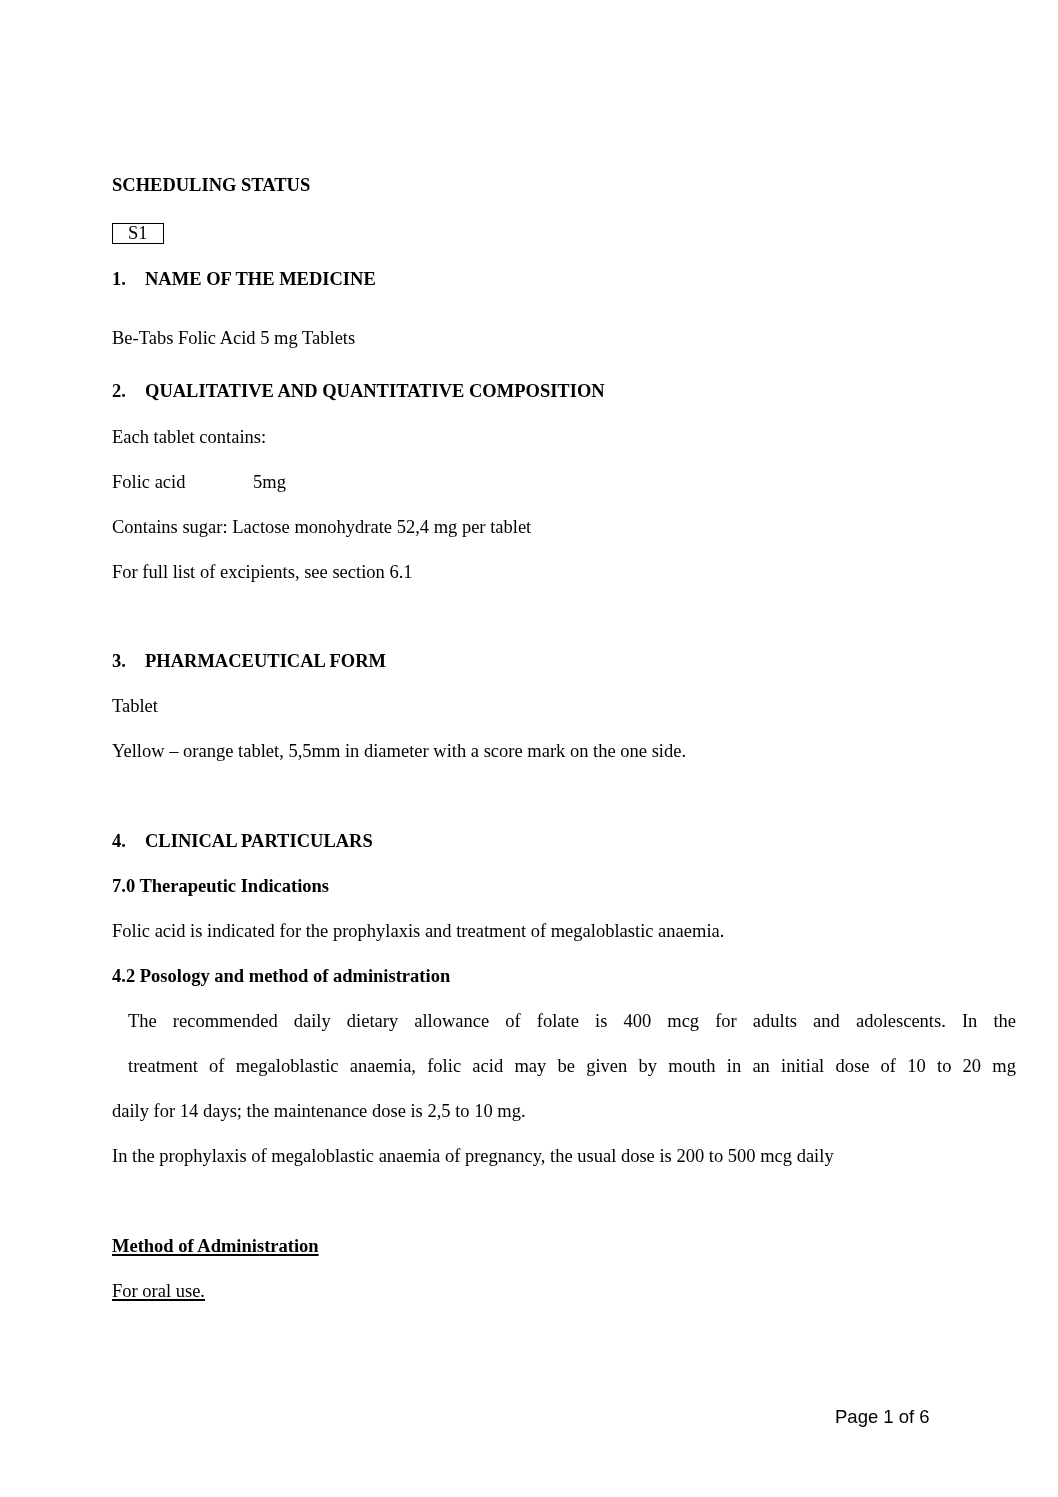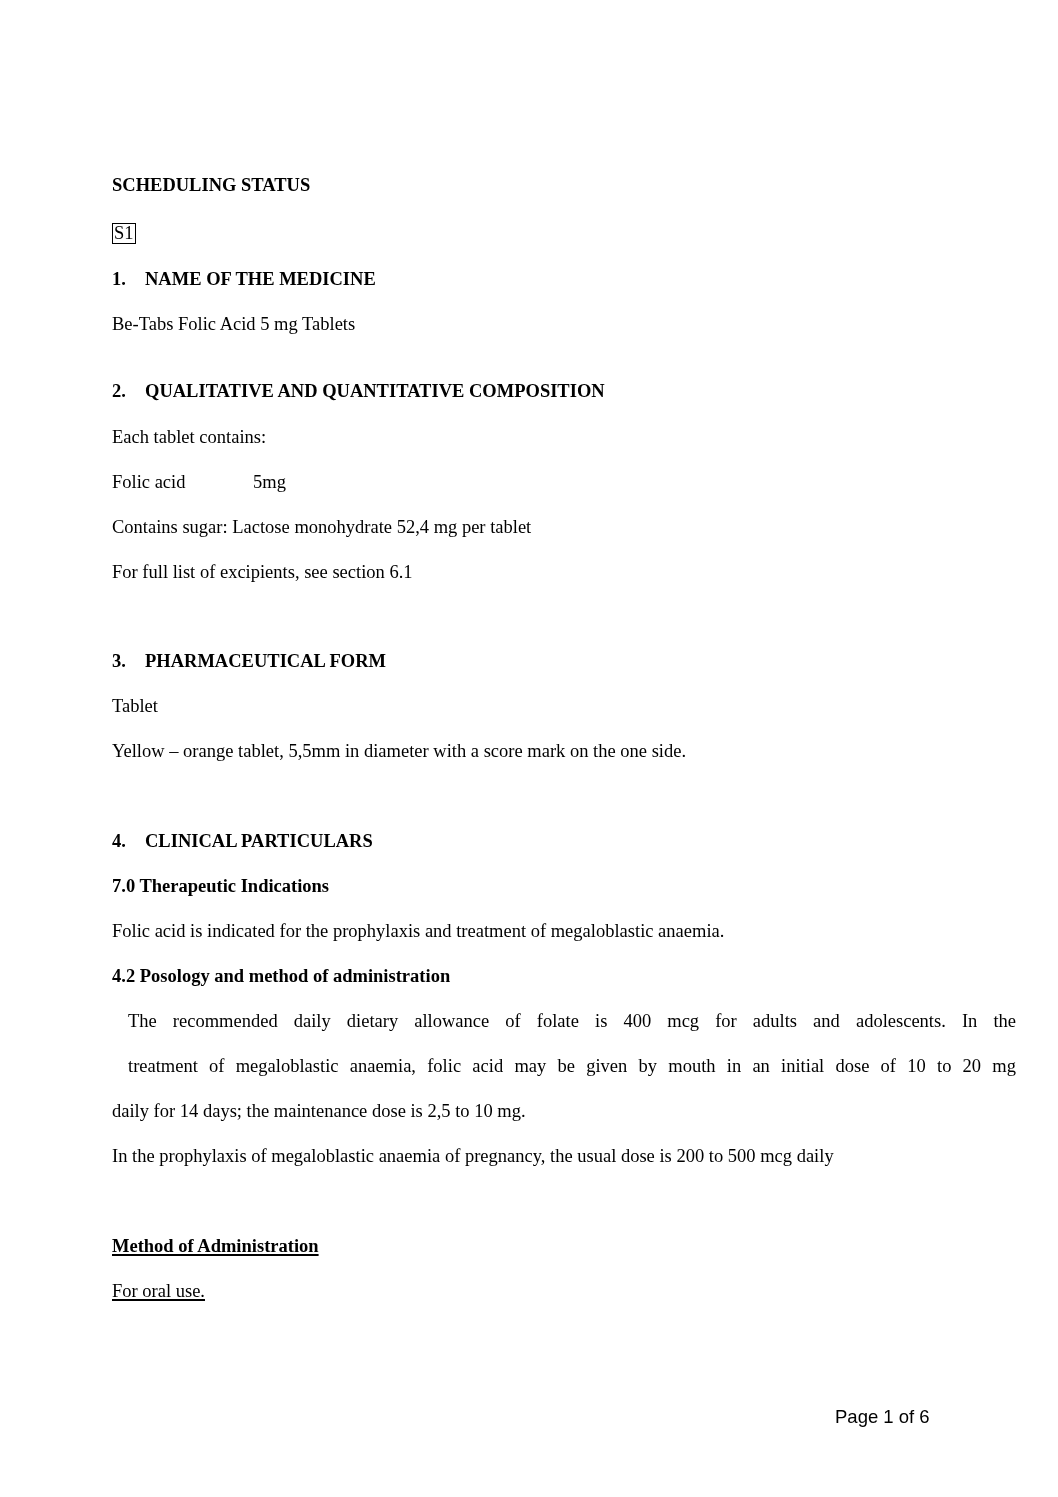--- a/index.html
+++ b/index.html
@@ -3,34 +3,34 @@
   <meta charset="utf-8">
   <style>
     html, body { margin: 0; padding: 0; background: #ffffff; }
     body {
       width: 1058px; height: 1497px; position: relative; overflow: hidden;
       font-family: "Liberation Sans", sans-serif; color: #000; font-size: 18.5px;
     }
     .ln { position: absolute; left: 112px; white-space: nowrap; line-height: 22px; font-family: Liberation Serif, serif; }
     .b { font-weight: bold; }
     .num { display: inline-block; width: 33px; }
-    .box { display: inline-block; border: 1.5px solid #000; padding: 0 1px; line-height: 19px; }
+    .box { display: inline-block; border: 1.5px solid #000; padding: 0 15px; line-height: 19px; }
     .u { text-decoration: underline; text-decoration-thickness: 2px; text-underline-offset: 2px; }
     .just { width: 888px; text-align: justify; text-align-last: justify; white-space: normal; margin-left: 16px; }
     .tab { display: inline-block; width: 141px; }
     .page { position: absolute; left: 835px; top: 1406px; line-height: 22px; }
   </style>
 </head>
 <body>
 
 <div class="ln b" style="top:174px">SCHEDULING STATUS</div>
 <div class="ln" style="top:222px"><span class="box">S1</span></div>
 
 <div class="ln b" style="top:268px"><span class="num">1.</span><span>NAME OF THE MEDICINE</span></div>
-<div class="ln" style="top:313px">Be-Tabs Folic Acid 5 mg Tablets</div>
+<div class="ln" style="top:327px">Be-Tabs Folic Acid 5 mg Tablets</div>
 
 <div class="ln b" style="top:380px"><span class="num">2.</span><span>QUALITATIVE AND QUANTITATIVE COMPOSITION</span></div>
 <div class="ln" style="top:426px">Each tablet contains:</div>
 <div class="ln" style="top:471px"><span class="tab">Folic acid</span><span>5mg</span></div>
 <div class="ln" style="top:516px">Contains sugar: Lactose monohydrate 52,4 mg per tablet</div>
 <div class="ln" style="top:561px">For full list of excipients, see section 6.1</div>
 
 <div class="ln b" style="top:650px"><span class="num">3.</span><span>PHARMACEUTICAL FORM</span></div>
 <div class="ln" style="top:695px">Tablet</div>
 <div class="ln" style="top:740px">Yellow – orange tablet, 5,5mm in diameter with a score mark on the one side.</div>

